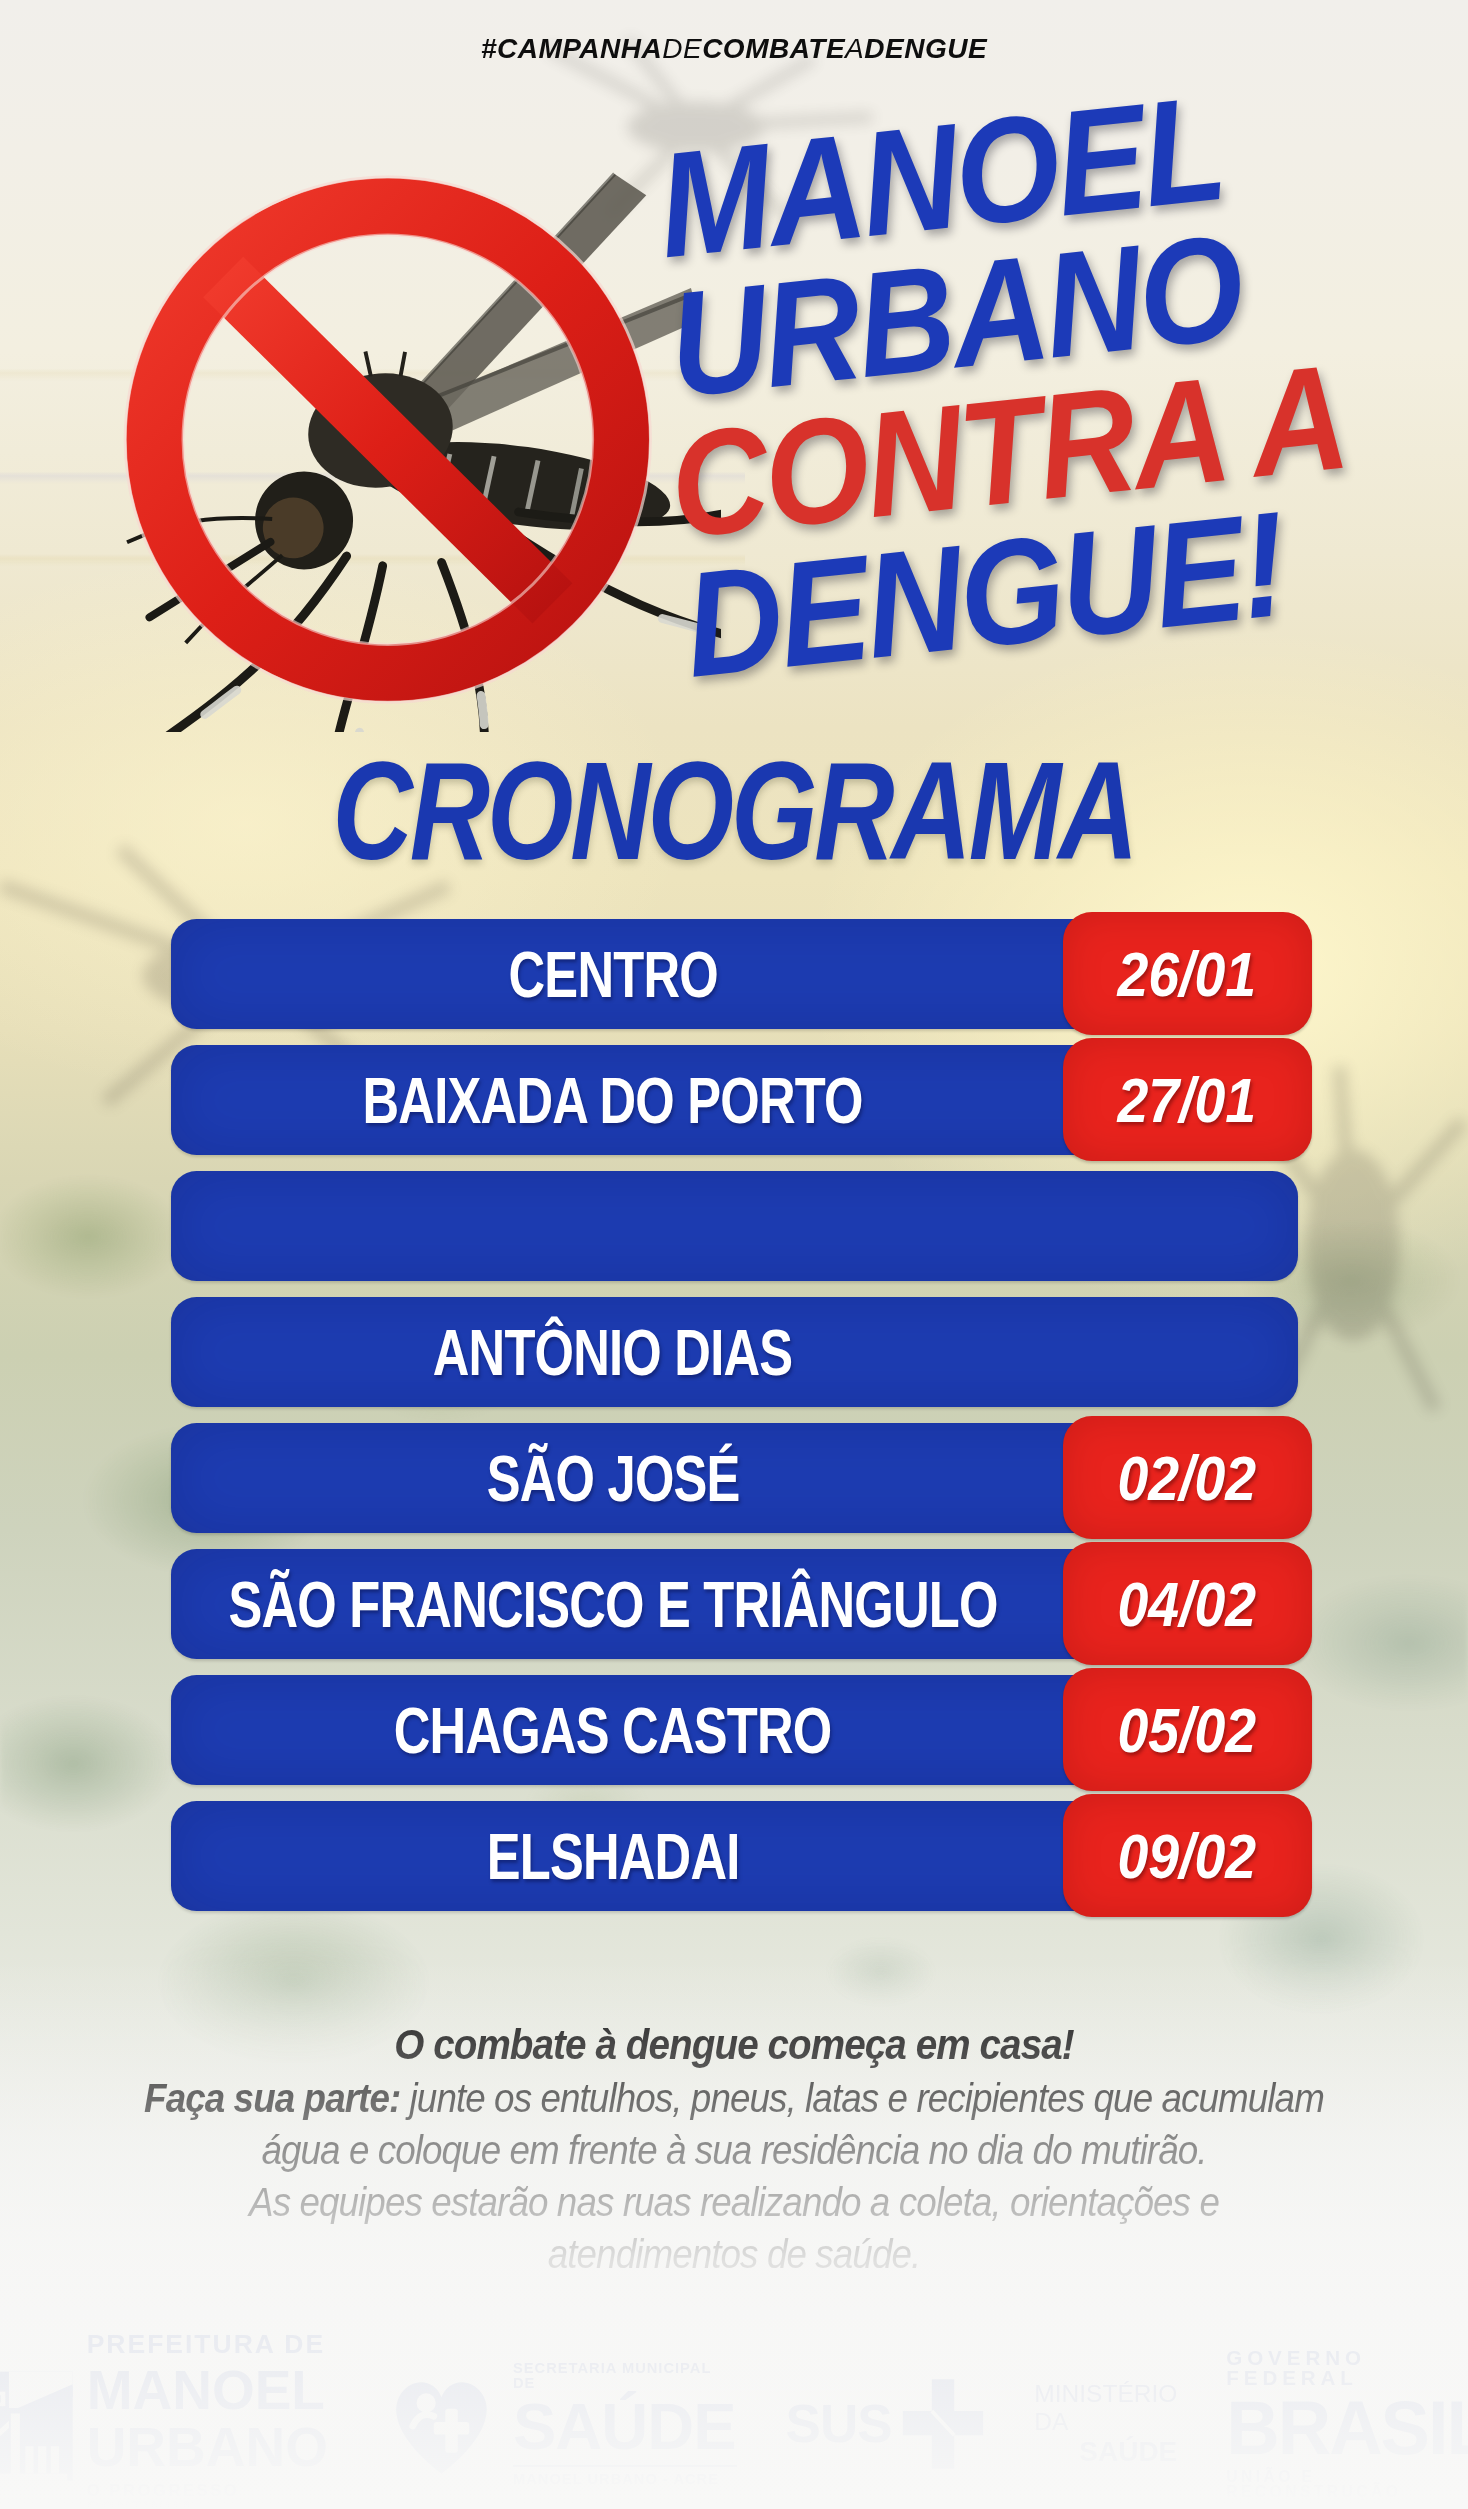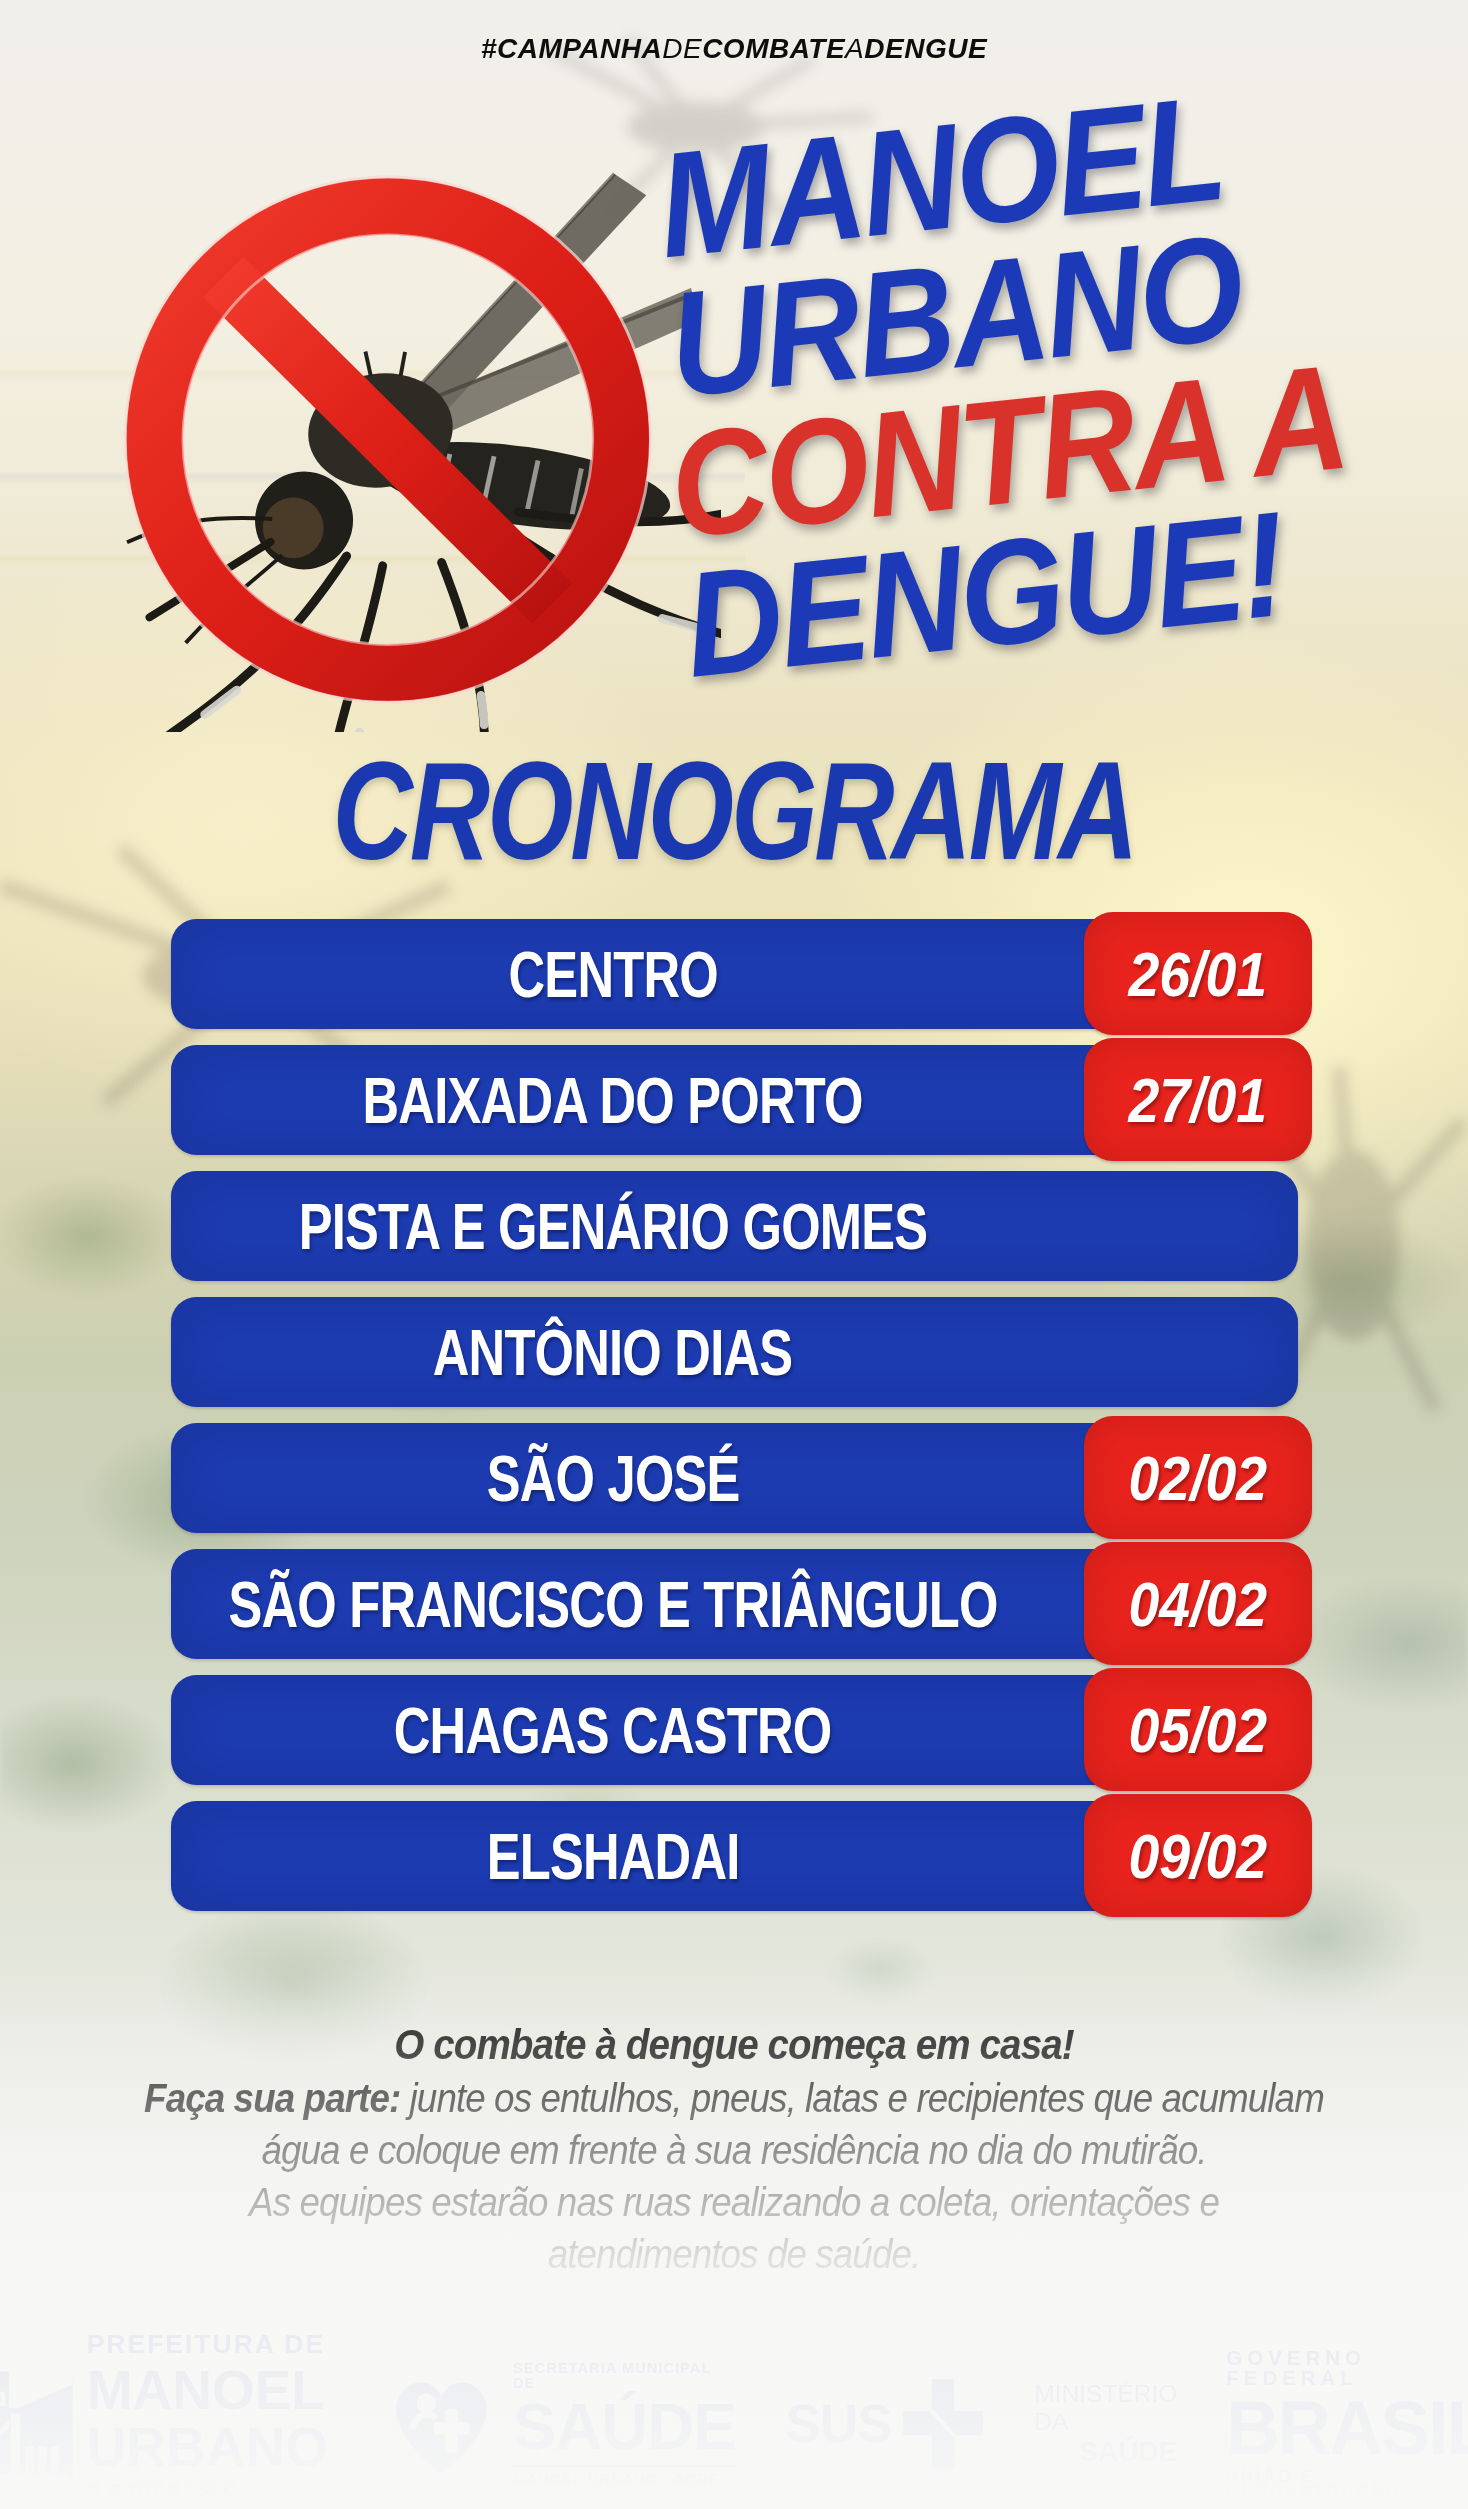--- a/index.html
+++ b/index.html
@@ -57,21 +57,21 @@
     transform:scaleX(.8);transform-origin:center;text-shadow:0 3.9px 7.8px rgba(60,60,30,.25);}
   
   .schedule{position:absolute;top:919px;left:171px;width:1127px;display:flex;flex-direction:column;gap:16px;}
   .s-row{position:relative;height:110px;}
   .row-bg{position:absolute;inset:0;background:#1d3cb2;border-radius:25.5px;
     box-shadow:inset 0 0 59px rgba(10,10,60,.18), 0 2px 2.9px rgba(0,0,0,.15);}
   .row-label{position:absolute;left:9.8px;right:253px;top:0;bottom:0;display:flex;align-items:center;justify-content:center;
     color:#fff;font-weight:700;font-size:65px;letter-spacing:-1px;}
   .row-label .squeeze{display:inline-block;transform:scaleX(.78);transform-origin:center;white-space:nowrap;
     text-shadow:2px 2.9px 3.9px rgba(0,0,40,.35);}
-  .row-badge{position:absolute;right:-13.7px;top:-6.9px;width:228px;height:123px;background:#e8231d;border-radius:29px;
+  .row-badge{position:absolute;right:-13.7px;top:-6.9px;width:249px;height:123px;background:#e8231d;border-radius:29px;
     display:flex;align-items:center;justify-content:center;color:#fff;font-style:italic;font-weight:900;font-size:63px;
     box-shadow:inset 0 0 39px rgba(90,0,0,.2), 0 2px 2.9px rgba(0,0,0,.2);}
   .row-badge .squeeze{display:inline-block;transform:scaleX(.88);transform-origin:center;white-space:nowrap;
     text-shadow:2px 2.9px 3.9px rgba(60,0,0,.4);}
   
   .message{position:absolute;top:2017px;left:0;width:100%;text-align:center;color:#0b0b0b;font-style:italic;
     transform:scaleX(.92);transform-origin:center;}
   .message .headline{font-size:42px;font-weight:900;line-height:55px;letter-spacing:-1px;}
   .message .mline{font-size:40px;font-weight:400;line-height:52px;letter-spacing:-1px;}
   .message .mline b{font-weight:900;}
@@ -225,23 +225,20 @@
         <div class="row-label">
           <span class="squeeze">BAIXADA DO PORTO</span>
         </div>
         <div class="row-badge">
           <span class="squeeze">27/01</span>
         </div>
       </div>
 
       <div class="s-row">
         <div class="row-bg"></div>
-        <div class="row-label">
-          <span class="squeeze">PISTA E GENÁRIO GOMES</span>
-        </div>
       </div>
 
       <div class="s-row">
         <div class="row-bg"></div>
         <div class="row-label">
           <span class="squeeze">ANTÔNIO DIAS</span>
         </div>
       </div>
 
       <div class="s-row">

